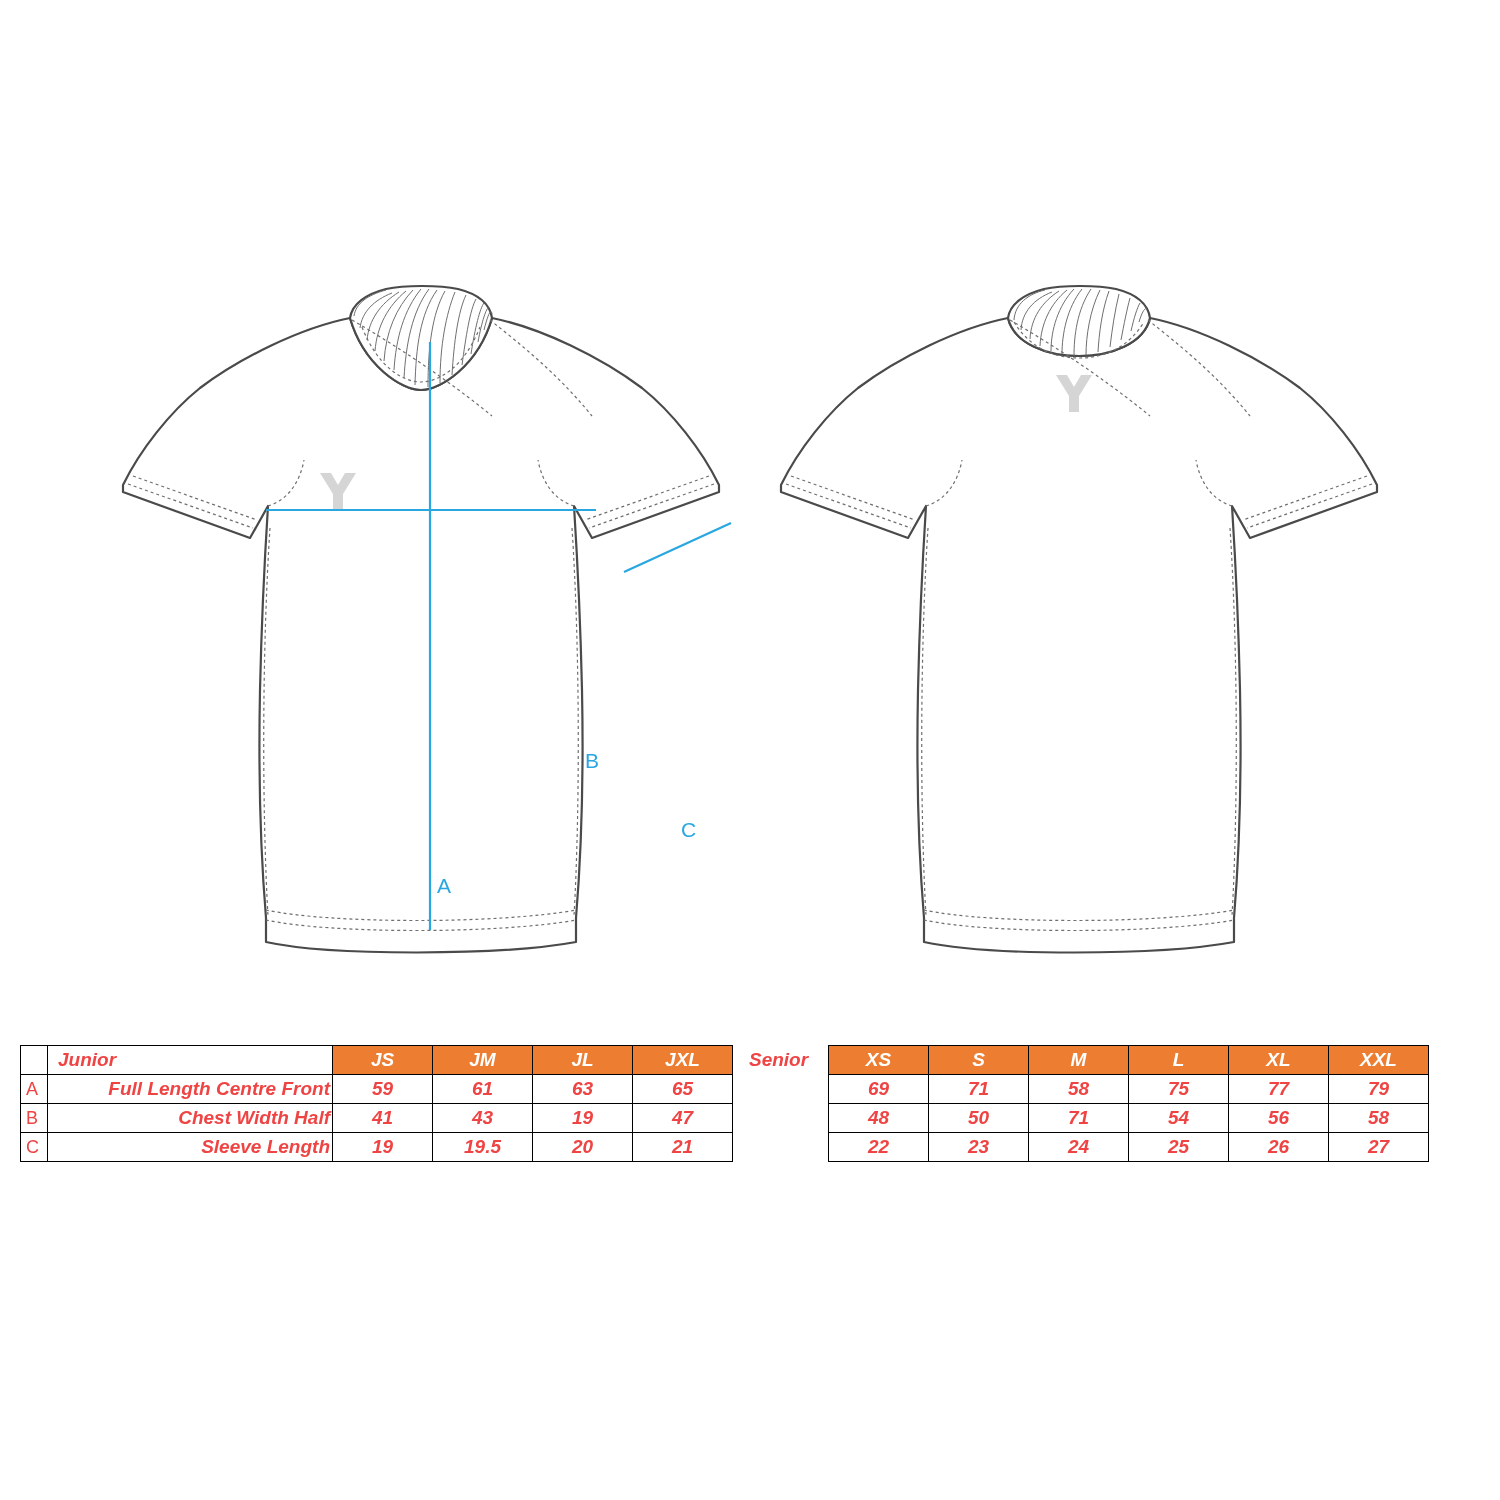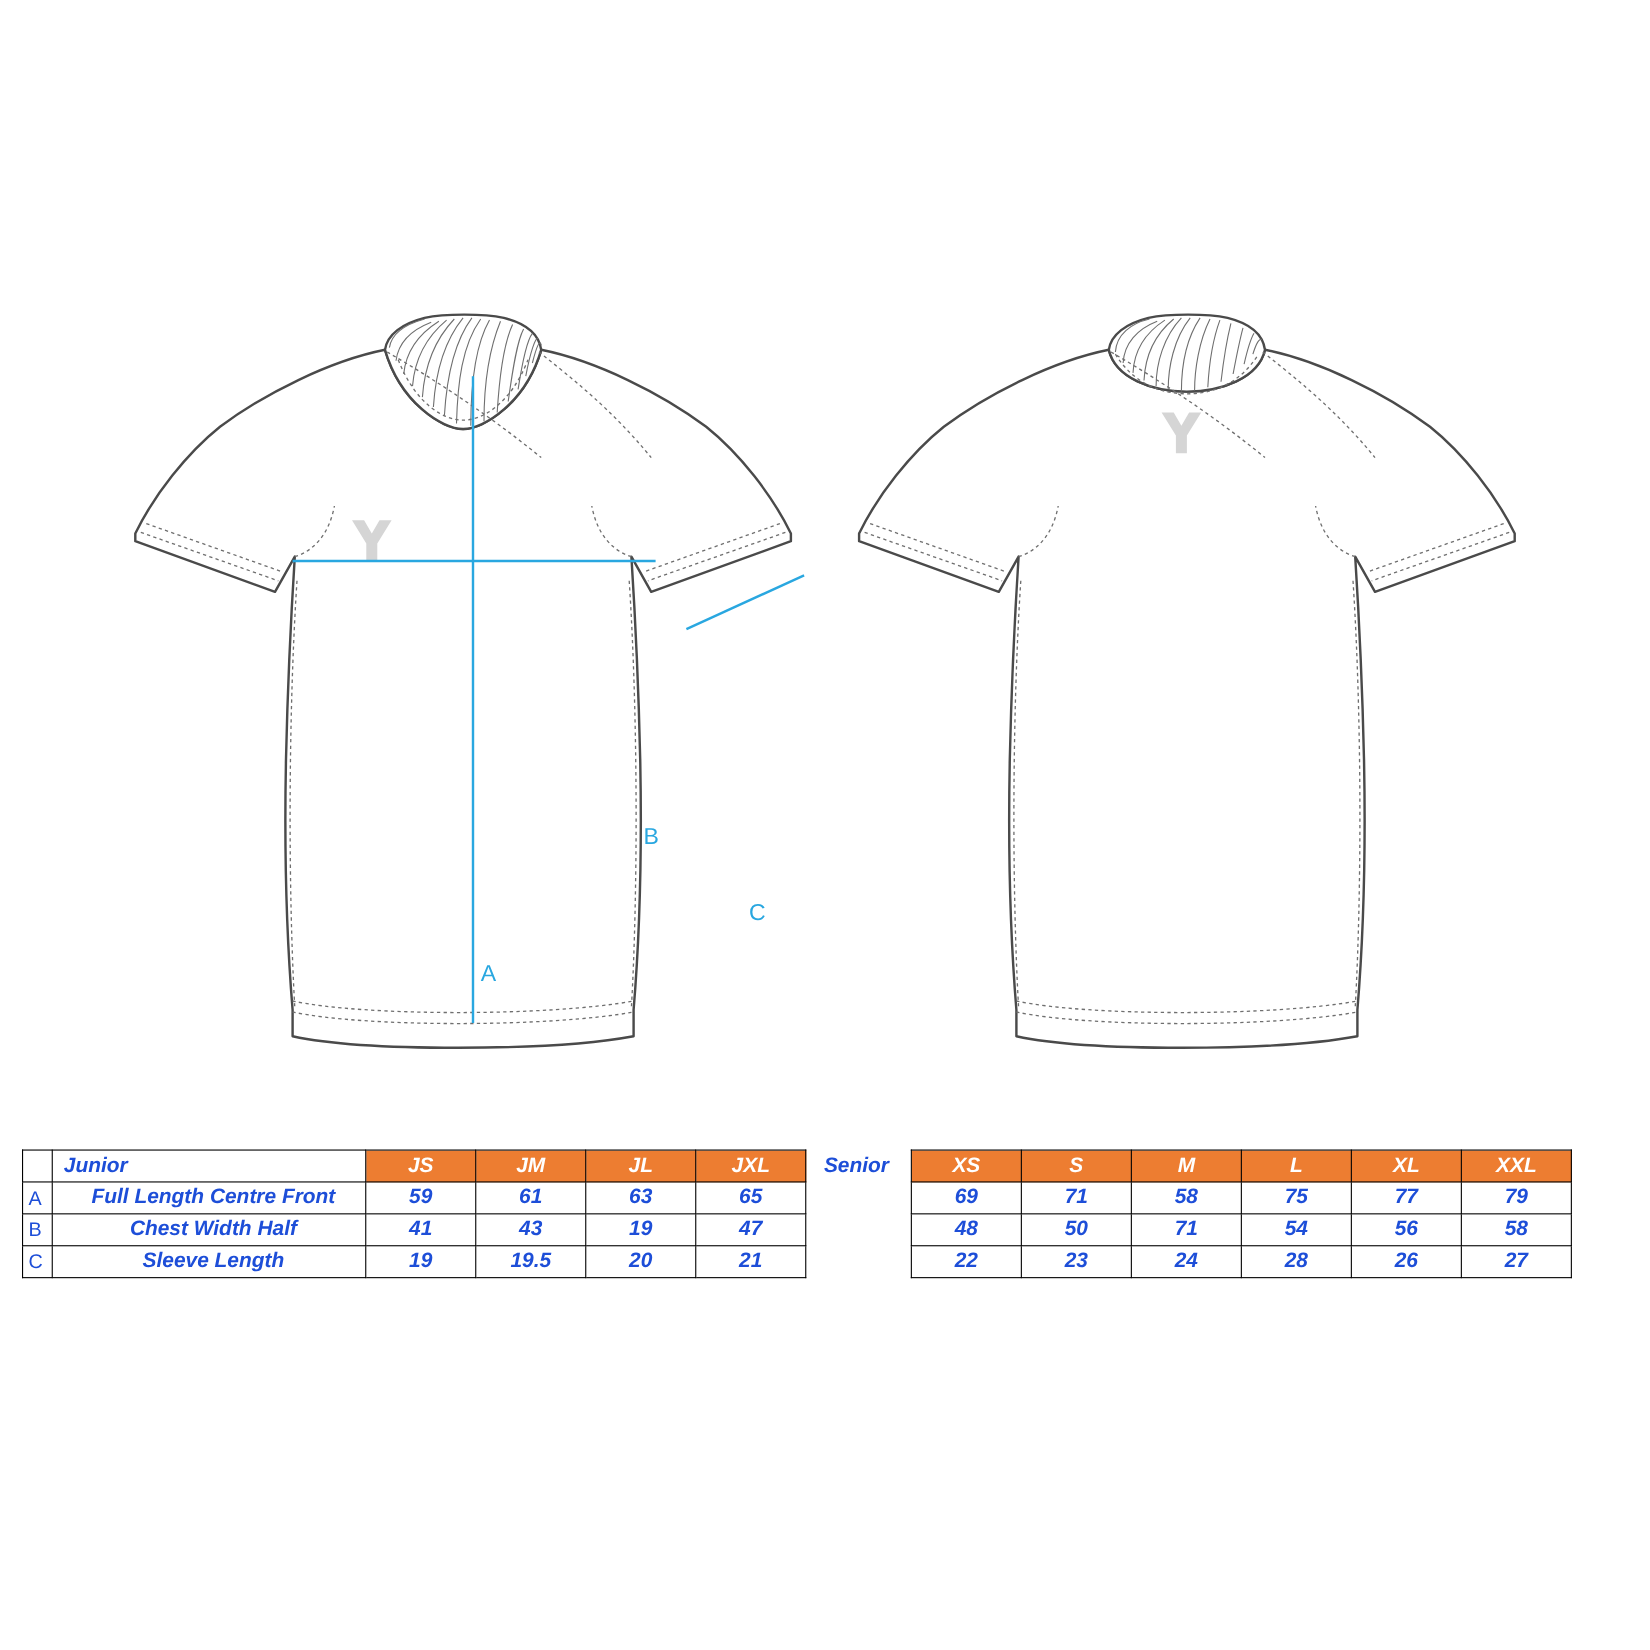--- a/index.html
+++ b/index.html
@@ -50,38 +50,38 @@
   }
   table.size td, table.size th {
     border: 1px solid #000000;
     height: 29px;
     font-size: 19px;
     font-style: italic;
     font-weight: bold;
     font-family: "Liberation Sans", sans-serif;
     text-align: center;
     padding: 0 2px;
-    color: #1d4ed8;
+    color: #ef4444;
     background: #ffffff;
     box-sizing: border-box;
   }
   table.size td.hdr {
     background: #ED7D31;
     color: #ffffff;
   }
   table.size td.rowkey {
     width: 27px;
     font-style: normal;
     font-weight: normal;
     text-align: left;
     padding-left: 5px;
     font-size: 18px;
   }
   table.size td.rowlabel {
-    text-align: center;
+    text-align: right;
     padding-left: 10px;
     width: 285px;
   }
   table.size td.grouplabel {
     text-align: left;
     padding-left: 10px;
   }
   table.size td.num { width: 100px; margin-left: 47px; }
   table.size td.seniorlabel {
     border: none;
@@ -320,21 +320,21 @@
           <td class="rowkey">C</td>
           <td class="rowlabel">Sleeve Length</td>
           <td class="num">19</td>
           <td class="num">19.5</td>
           <td class="num">20</td>
           <td class="num">21</td>
           <td class="blank"></td>
           <td class="num">22</td>
           <td class="num">23</td>
           <td class="num">24</td>
-          <td class="num">28</td>
+          <td class="num">25</td>
           <td class="num">26</td>
           <td class="num">27</td>
         </tr>
       </tbody>
     </table>
   </div>
 
 </div>
 
 </body></html>

